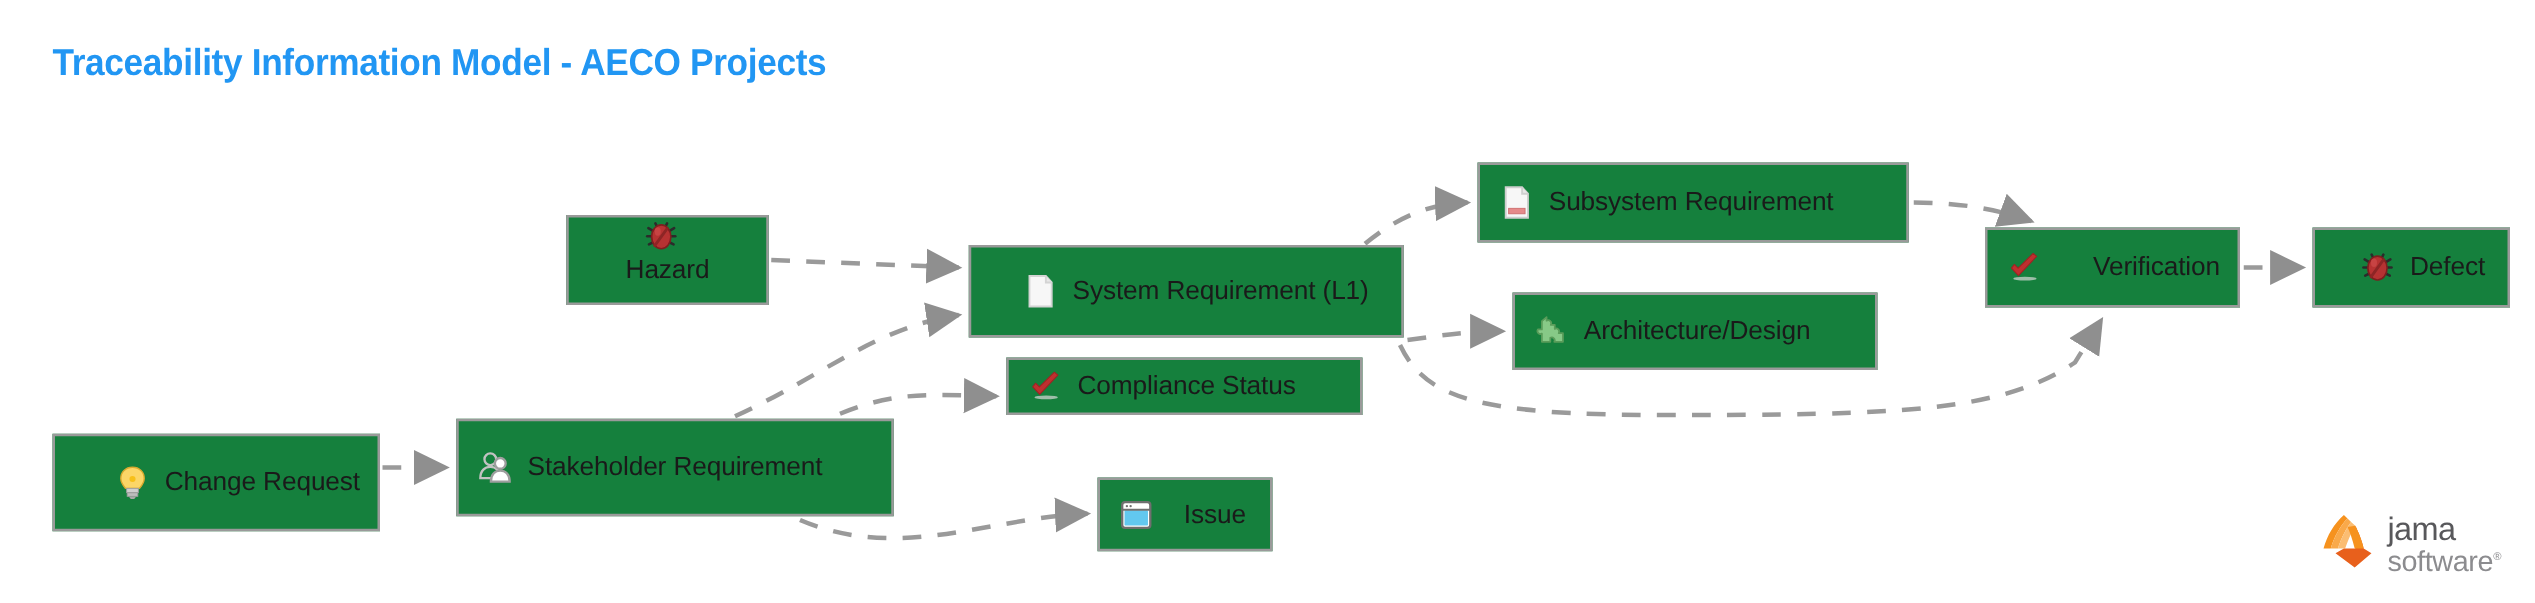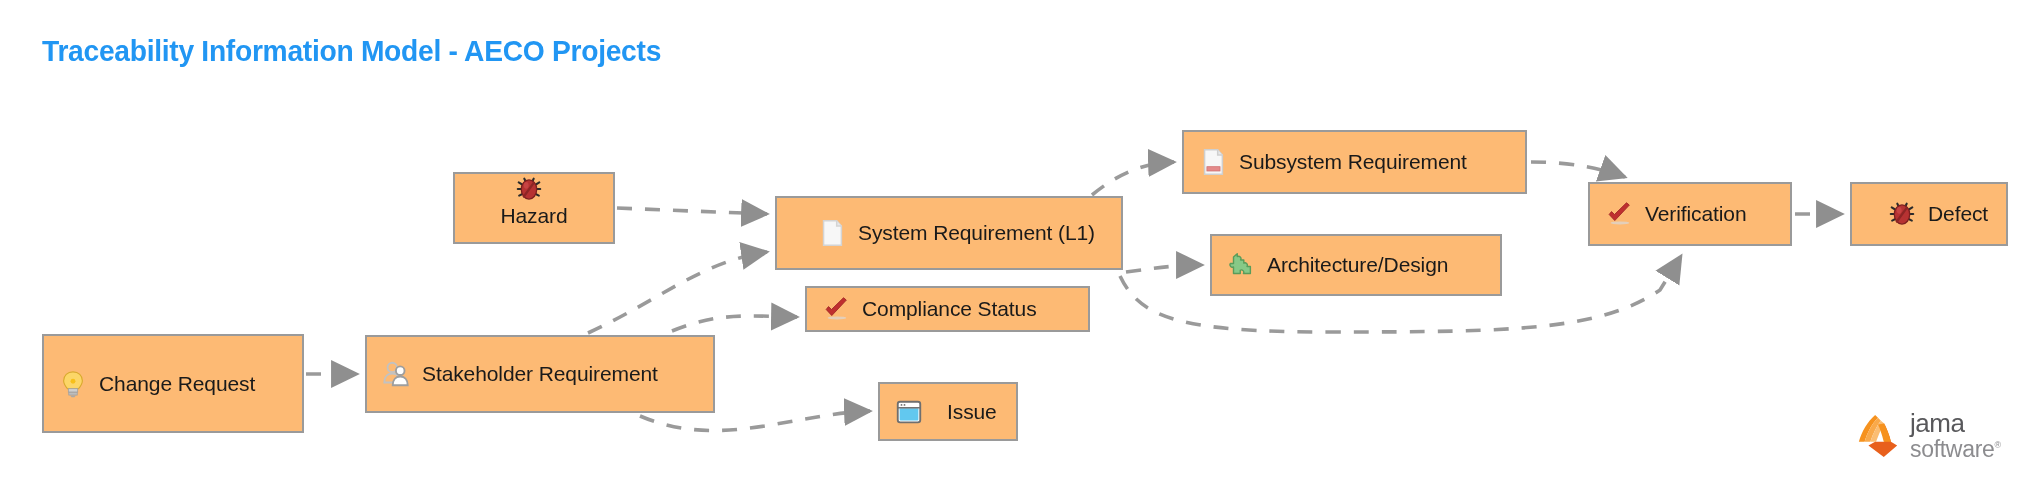--- a/index.html
+++ b/index.html
@@ -42,21 +42,21 @@
     top: 0;
     width: 2028px;
     height: 482px;
     pointer-events: none;
   }
 
   
   .node {
     position: absolute;
     box-sizing: border-box;
-    background: #fdba74;
+    background: #15803d;
     border: 2px solid #9a9a9a;
     display: flex;
     align-items: center;
     padding-left: 14px;
     padding-right: 14px;
     z-index: 3;
   }
   .node .label {
     font-size: 21px;
     color: #1a1a1a;
@@ -71,21 +71,20 @@
     flex: 0 0 auto;
     display: block;
   }
 
   
   #logo {
     position: absolute;
     left: 1855px;
     top: 410px;
     display: flex;
-    align-items: center;
     z-index: 3;
   }
   #logo .logo-mark { width: 46px; height: 46px; flex: 0 0 auto; }
   #logo .logo-text {
     margin-left: 9px;
     display: flex;
     flex-direction: column;
     line-height: 1.0;
   }
   #logo .logo-jama {
@@ -138,21 +137,21 @@
       <path d="M 1126 272 C 1155 268 1175 265 1202 265"></path>
 
       <path d="M 1120 276 C 1140 318 1180 332 1330 332 C 1520 332 1600 330 1660 290 L 1681 256"></path>
 
       <path d="M 1531 162 C 1570 162 1600 168 1625 177"></path>
 
       <path d="M 1795 214 L 1842 214"></path>
     </g>
   </svg>
 
-  <div class="node" style="left:42px; top:334px; width:262px; height:99px;">
+  <div class="node" style="left:42px; top:347px; width:262px; height:78px;justify-content:flex-end;">
     <svg class="icon" viewBox="0 0 32 32">
       <path d="M16 3 C10 3 6 7 6 12.5 C6 16 8 18.5 10 21 L22 21 C24 18.5 26 16 26 12.5 C26 7 22 3 16 3 Z" fill="#fcd667" stroke="#d9a92e" stroke-width="1.2"></path>
       <rect x="11" y="21" width="10" height="3.6" fill="#cfcfcf" stroke="#9e9e9e" stroke-width="0.8"></rect>
       <rect x="11.5" y="24.8" width="9" height="3" fill="#bdbdbd" stroke="#9e9e9e" stroke-width="0.8"></rect>
       <path d="M13 28.2 L19 28.2 L17.5 30 L14.5 30 Z" fill="#a8a8a8"></path>
       <circle cx="16" cy="13" r="2.6" fill="#f5b800" opacity="0.75"></circle>
     </svg>
     <span class="label">Change Request</span>
   </div>
 
@@ -224,21 +223,21 @@
     <svg class="icon" viewBox="0 0 32 32">
       <rect x="4" y="5" width="24" height="22" rx="2.5" fill="#ffffff" stroke="#6f6f6f" stroke-width="2"></rect>
       <rect x="6" y="12" width="20" height="13" rx="1" fill="#62c8ef"></rect>
       <line x1="4" y1="11.5" x2="28" y2="11.5" stroke="#6f6f6f" stroke-width="1.6"></line>
       <circle cx="8" cy="8.4" r="1" fill="#6f6f6f"></circle>
       <circle cx="11.2" cy="8.4" r="1" fill="#6f6f6f"></circle>
     </svg>
     <span class="label">Issue</span>
   </div>
 
-  <div class="node" style="left:1588px; top:182px; width:204px; height:64px;">
+  <div class="node" style="left:1588px; top:182px; width:204px; height:64px;justify-content:space-between;">
     <svg class="icon" viewBox="0 0 32 32">
       <ellipse cx="17" cy="25.5" rx="10" ry="1.6" fill="#d9d9d9" opacity="0.7"></ellipse>
       <path d="M5.5 16.5 L11.5 23 L27 6.5 L24 4 L11.2 16.5 L8 13.4 Z" fill="#bf2f2f" stroke="#9e2323" stroke-width="0.9" stroke-linejoin="round"></path>
     </svg>
     <span class="label">Verification</span>
   </div>
 
   <div class="node" style="left:1850px; top:182px; width:158px; height:64px;padding-left:35px;">
     <svg class="icon" viewBox="0 0 32 32">
       <g stroke="#2b2b2b" stroke-width="2.2" stroke-linecap="round">

